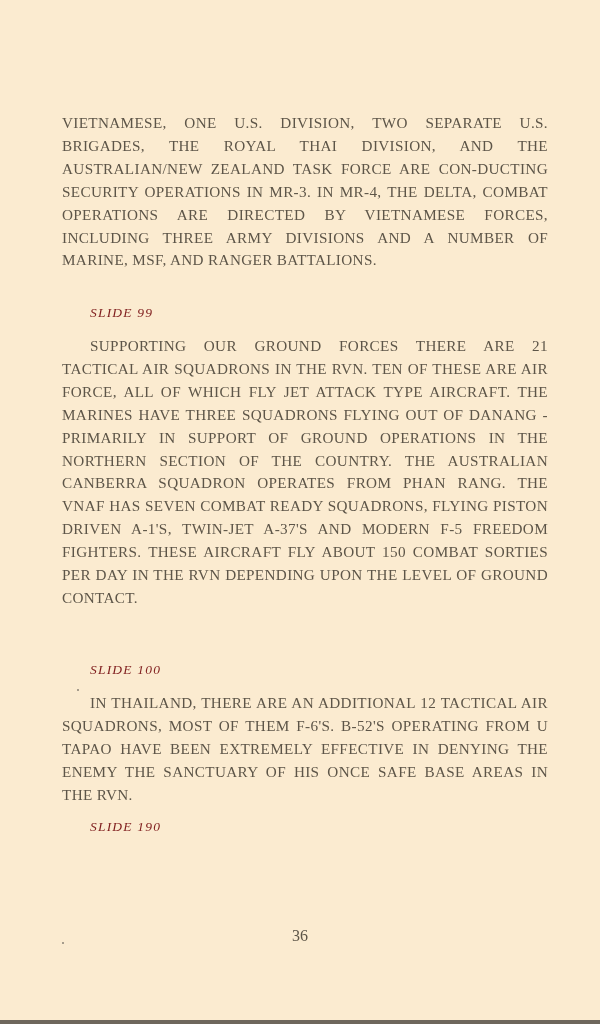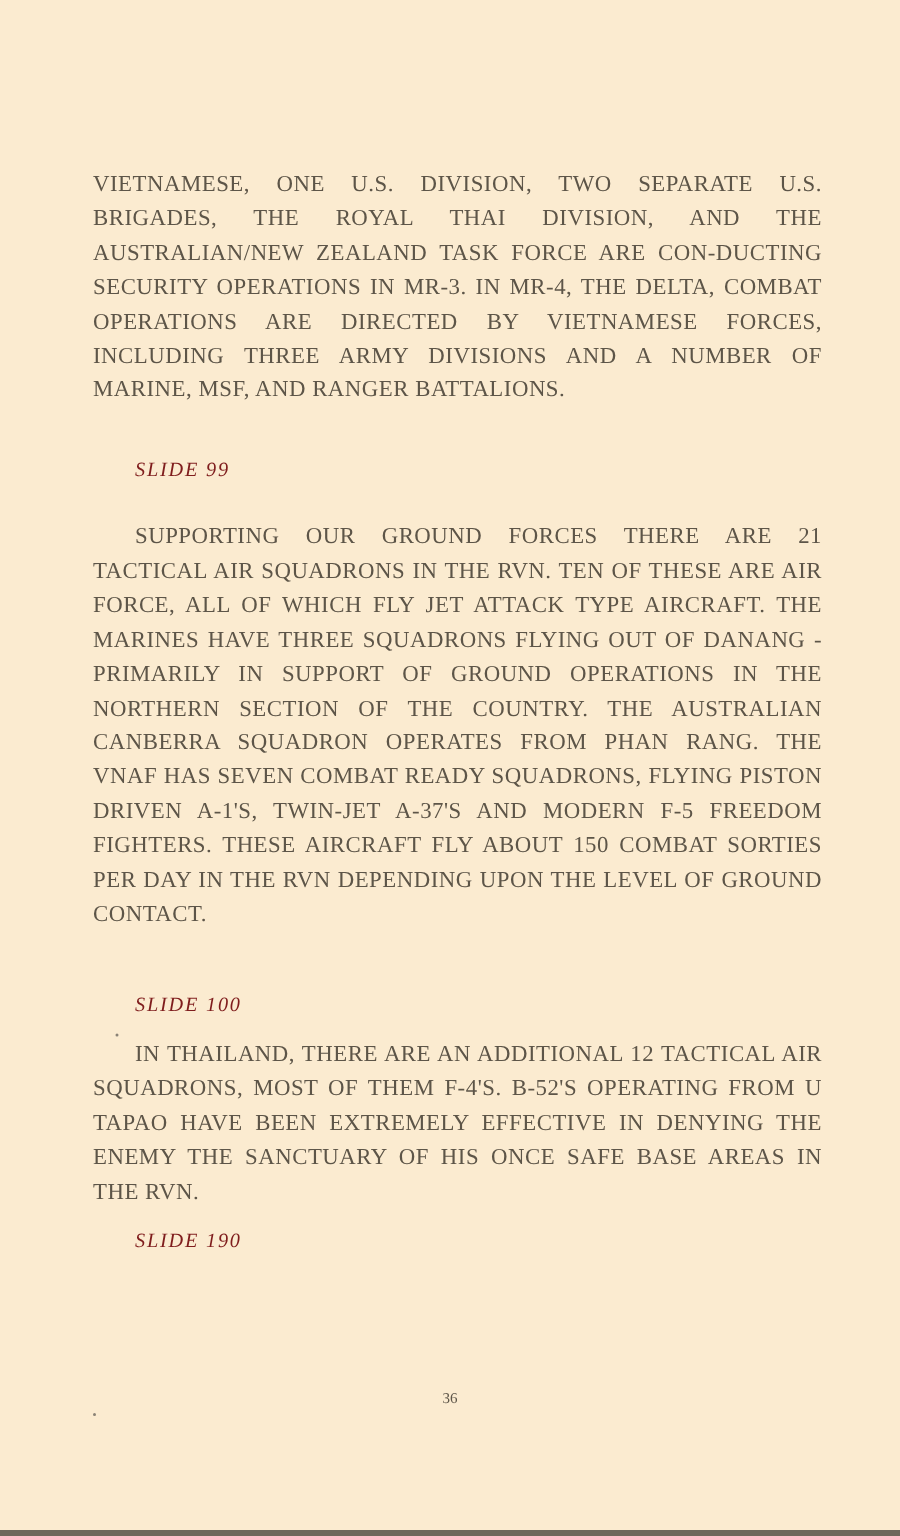--- a/index.html
+++ b/index.html
@@ -51,49 +51,49 @@
       font-size: 13.5px;
       letter-spacing: 1.2px;
       color: #7f1d1d;
     }
     .page-number {
       position: absolute;
       left: 0;
       width: 600px;
       top: 927px;
       text-align: center;
-      font-size: 10px;
+      font-size: 16px;
       color: #5d5548;
     }
     .speck {
       position: absolute;
       width: 2px; height: 2px;
       border-radius: 50%;
       background: #8a8276;
     }
   </style>
 </head>
 <body>
 
 <div class="page">
 
   <div class="text-block" style="top:112px;">
     <p class="para">VIETNAMESE, ONE U.S. DIVISION, TWO SEPARATE U.S. BRIGADES, THE ROYAL THAI DIVISION, AND THE AUSTRALIAN/NEW ZEALAND TASK FORCE ARE CON-DUCTING SECURITY OPERATIONS IN MR-3. IN MR-4, THE DELTA, COMBAT OPERATIONS ARE DIRECTED BY VIETNAMESE FORCES, INCLUDING THREE ARMY DIVISIONS AND A NUMBER OF MARINE, MSF, AND RANGER BATTALIONS.</p>
   </div>
 
   <div class="slide-heading" style="top:305px;">SLIDE 99</div>
 
-  <div class="text-block" style="top:335px;margin-top:12px;">
+  <div class="text-block" style="top:335px;">
     <p class="para indent">SUPPORTING OUR GROUND FORCES THERE ARE 21 TACTICAL AIR SQUADRONS IN THE RVN. TEN OF THESE ARE AIR FORCE, ALL OF WHICH FLY JET ATTACK TYPE AIRCRAFT. THE MARINES HAVE THREE SQUADRONS FLYING OUT OF DANANG - PRIMARILY IN SUPPORT OF GROUND OPERATIONS IN THE NORTHERN SECTION OF THE COUNTRY. THE AUSTRALIAN CANBERRA SQUADRON OPERATES FROM PHAN RANG. THE VNAF HAS SEVEN COMBAT READY SQUADRONS, FLYING PISTON DRIVEN A-1'S, TWIN-JET A-37'S AND MODERN F-5 FREEDOM FIGHTERS. THESE AIRCRAFT FLY ABOUT 150 COMBAT SORTIES PER DAY IN THE RVN DEPENDING UPON THE LEVEL OF GROUND CONTACT.</p>
   </div>
 
   <div class="slide-heading" style="top:662px;">SLIDE 100</div>
 
   <div class="text-block" style="top:692px;">
-    <p class="para indent">IN THAILAND, THERE ARE AN ADDITIONAL 12 TACTICAL AIR SQUADRONS, MOST OF THEM F-4'S. B-52'S OPERATING FROM U TAPAO HAVE BEEN EXTREMELY EFFECTIVE IN DENYING THE ENEMY THE SANCTUARY OF HIS ONCE SAFE BASE AREAS IN THE RVN.</p>
+    <p class="para indent">IN THAILAND, THERE ARE AN ADDITIONAL 12 TACTICAL AIR SQUADRONS, MOST OF THEM F-6'S. B-52'S OPERATING FROM U TAPAO HAVE BEEN EXTREMELY EFFECTIVE IN DENYING THE ENEMY THE SANCTUARY OF HIS ONCE SAFE BASE AREAS IN THE RVN.</p>
   </div>
 
   <div class="slide-heading" style="top:819px;">SLIDE 190</div>
 
 
   <div class="page-number">36</div>
 
   <div class="speck" style="left:77px; top:689px;"></div>
   <div class="speck" style="left:62px; top:942px;"></div>
 

